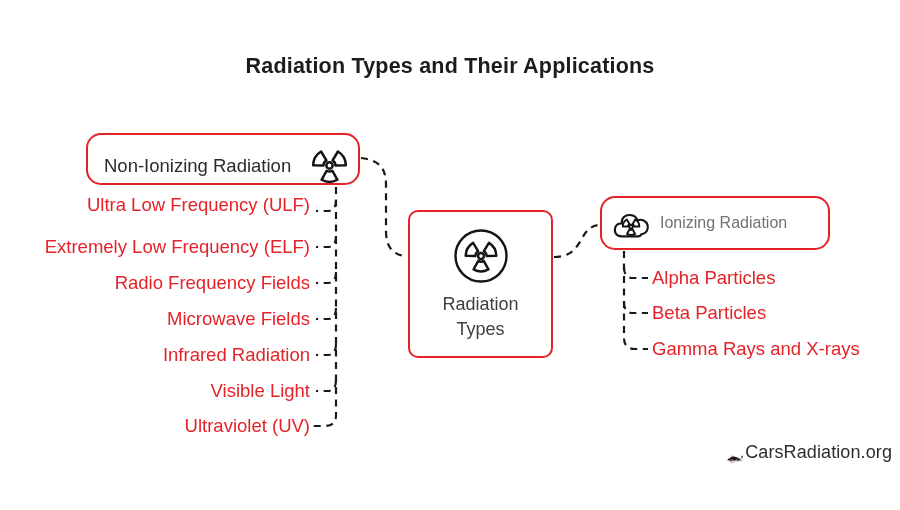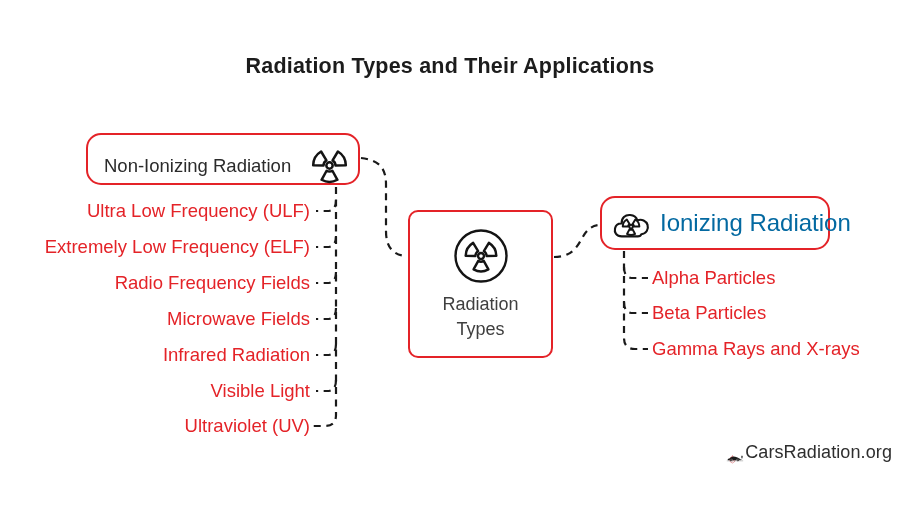--- a/index.html
+++ b/index.html
@@ -31,21 +31,21 @@
   .box-nonionizing {
     left: 86px; top: 133px; width: 274px; height: 52px;
     padding: 13px 10px 0 16px;
   }
   .box-nonionizing .label { font-size: 18.5px; color: #2b2b2b; white-space: nowrap; }
   .box-nonionizing .icon-wrap { margin-left: auto; }
   .box-ionizing {
     left: 600px; top: 196px; width: 230px; height: 54px;
     padding: 0 10px 0 9px; gap: 8px;
   }
-  .box-ionizing .label { font-size: 24px; color: #0369a1; white-space: nowrap; text-align: center; }
+  .box-ionizing .label { font-size: 16px; color: #737373; white-space: nowrap; text-align: center; }
   .center-node {
     position: absolute; left: 408px; top: 210px; width: 145px; height: 148px;
     border: 2.5px solid #e42328; border-radius: 10px; background: #ffffff;
     display: flex; flex-direction: column; align-items: center; justify-content: center;
   }
   .center-node .node-label {
     margin-top: 7px; width: 112px; text-align: center;
     font-size: 18px; line-height: 25px; color: #3f3f3f;
   }
   .branch-item {
@@ -103,21 +103,21 @@
             <path d="M -2.67 -4.81 L -7.27 -13.12 A 15 15 0 0 1 7.27 -13.12 L 2.67 -4.81 A 5.5 5.5 0 0 0 -2.67 -4.81 Z"></path>
           </g>
         <g transform="rotate(300)">
             <path d="M -2.67 -4.81 L -7.27 -13.12 A 15 15 0 0 1 7.27 -13.12 L 2.67 -4.81 A 5.5 5.5 0 0 0 -2.67 -4.81 Z"></path>
           </g>
         <circle r="2.9"></circle>
       </svg>
     </span>
   </div>
 
-  <div class="branch-item left-item" style="top:199px">Ultra Low Frequency (ULF)</div>
+  <div class="branch-item left-item" style="top:193px">Ultra Low Frequency (ULF)</div>
   <div class="branch-item left-item" style="top:235px">Extremely Low Frequency (ELF)</div>
   <div class="branch-item left-item" style="top:271px">Radio Frequency Fields</div>
   <div class="branch-item left-item" style="top:307px">Microwave Fields</div>
   <div class="branch-item left-item" style="top:343px">Infrared Radiation</div>
   <div class="branch-item left-item" style="top:379px">Visible Light</div>
   <div class="branch-item left-item" style="top:414px">Ultraviolet (UV)</div>
 
   <div class="center-node">
     <span class="icon-wrap">
       <svg width="58" height="58" viewBox="-29 -29 58 58" fill="none" stroke="#141414" stroke-width="2.4" stroke-linejoin="round">

